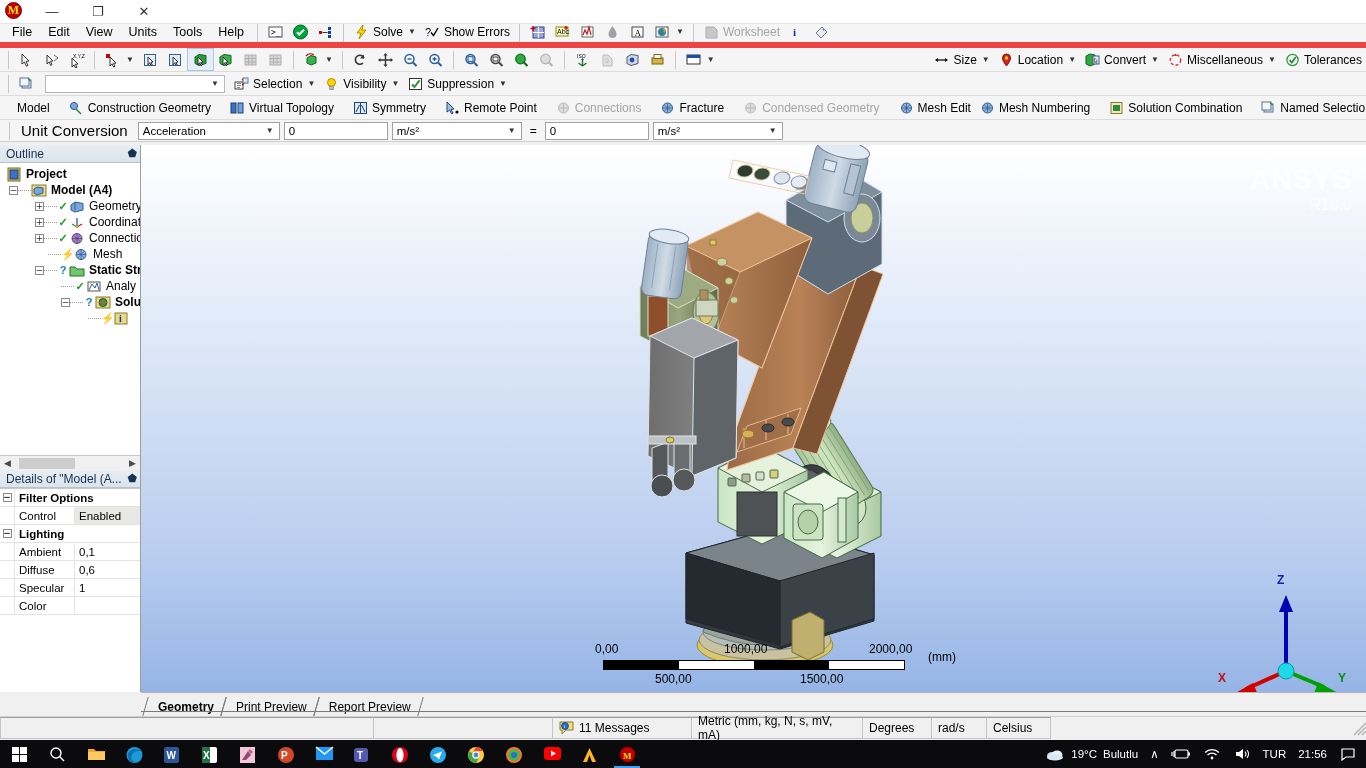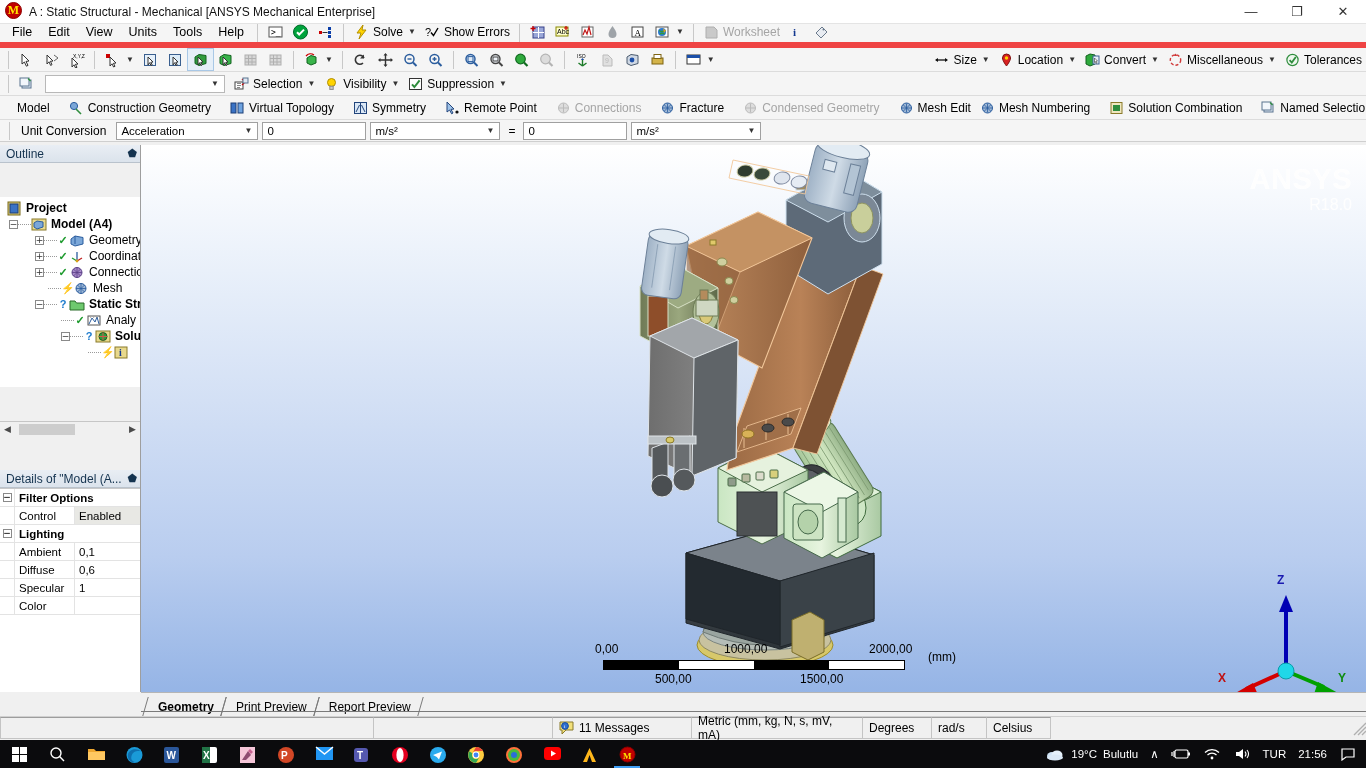--- a/index.html
+++ b/index.html
@@ -57,35 +57,35 @@
   .tbtn.disabled { color: #a5a5a5; }
   .tbtn.pressed { background: #e6eff8; outline: 1px solid #a9c8e6; }
   .caret { font-size: 8px; color: #333; margin-left: 2px; }
 
   .ico { width: 17px; height: 16px; display: inline-block; position: relative; flex: none; }
   .ico svg { display: block; }
 
   
   .unitrow { height: 22px; display: flex; align-items: center; gap: 4px;
     background: #f5f5f5; border-bottom: 1px solid #cfcfcf; padding-left: 4px; }
-  .ulabel { font-size: 12px; color: #000; padding: 0 6px 0 2px; }
+  .ulabel { font-size: 15px; color: #000; padding: 0 6px 0 2px; }
   .ufield {
     height: 18px; background: #fff; border: 1px solid #a0a0a0;
     display: flex; align-items: center; font-size: 11.5px; color: #000;
     padding: 0 2px 0 4px;
   }
   .ufield .val { flex: 1; overflow: hidden; white-space: nowrap; }
   .ddarrow { width: 14px; text-align: center; font-size: 8px; color: #333; }
   .eqsign { font-size: 12px; padding: 0 4px; }
 
   
   .main { position: absolute; top: 145px; left: 0; width: 1366px; height: 571px; display: flex; }
 
   .leftcol { width: 141px; height: 571px; display: flex; flex-direction: column;
-    background: #f0f0f0; border-right: 1px solid #9e9e9e; gap: 34px; }
+    background: #f0f0f0; border-right: 1px solid #9e9e9e; }
 
   .panel-head {
     height: 18px; background: linear-gradient(#e9eef4, #dbe3ec);
     border-bottom: 1px solid #b9c2cc; display: flex; align-items: center;
     padding: 0 3px 0 6px; font-size: 12px; color: #14334f;
   }
   .panel-head .ttl { flex: 1; white-space: nowrap; overflow: hidden; }
   .pin { font-size: 11px; color: #14334f; transform: rotate(0deg); }
 
   .tree { flex: 1; background: #fff; overflow: hidden; position: relative;
@@ -179,21 +179,20 @@
 </style>
 </head>
 <body>
 
 <div id="app">
 
   <div class="titlebar">
     <div class="title-icon">
       <div class="disc">M</div>
     </div>
-    <div class="title-text">A : Static Structural - Mechanical [ANSYS Mechanical Enterprise]</div>
     <div class="win-btns">
       <div class="win-btn">—</div>
       <div class="win-btn">❐</div>
       <div class="win-btn close">✕</div>
     </div>
   </div>
 
   <div class="menubar">
     <div class="menu-item">File</div>
     <div class="menu-item">Edit</div>

